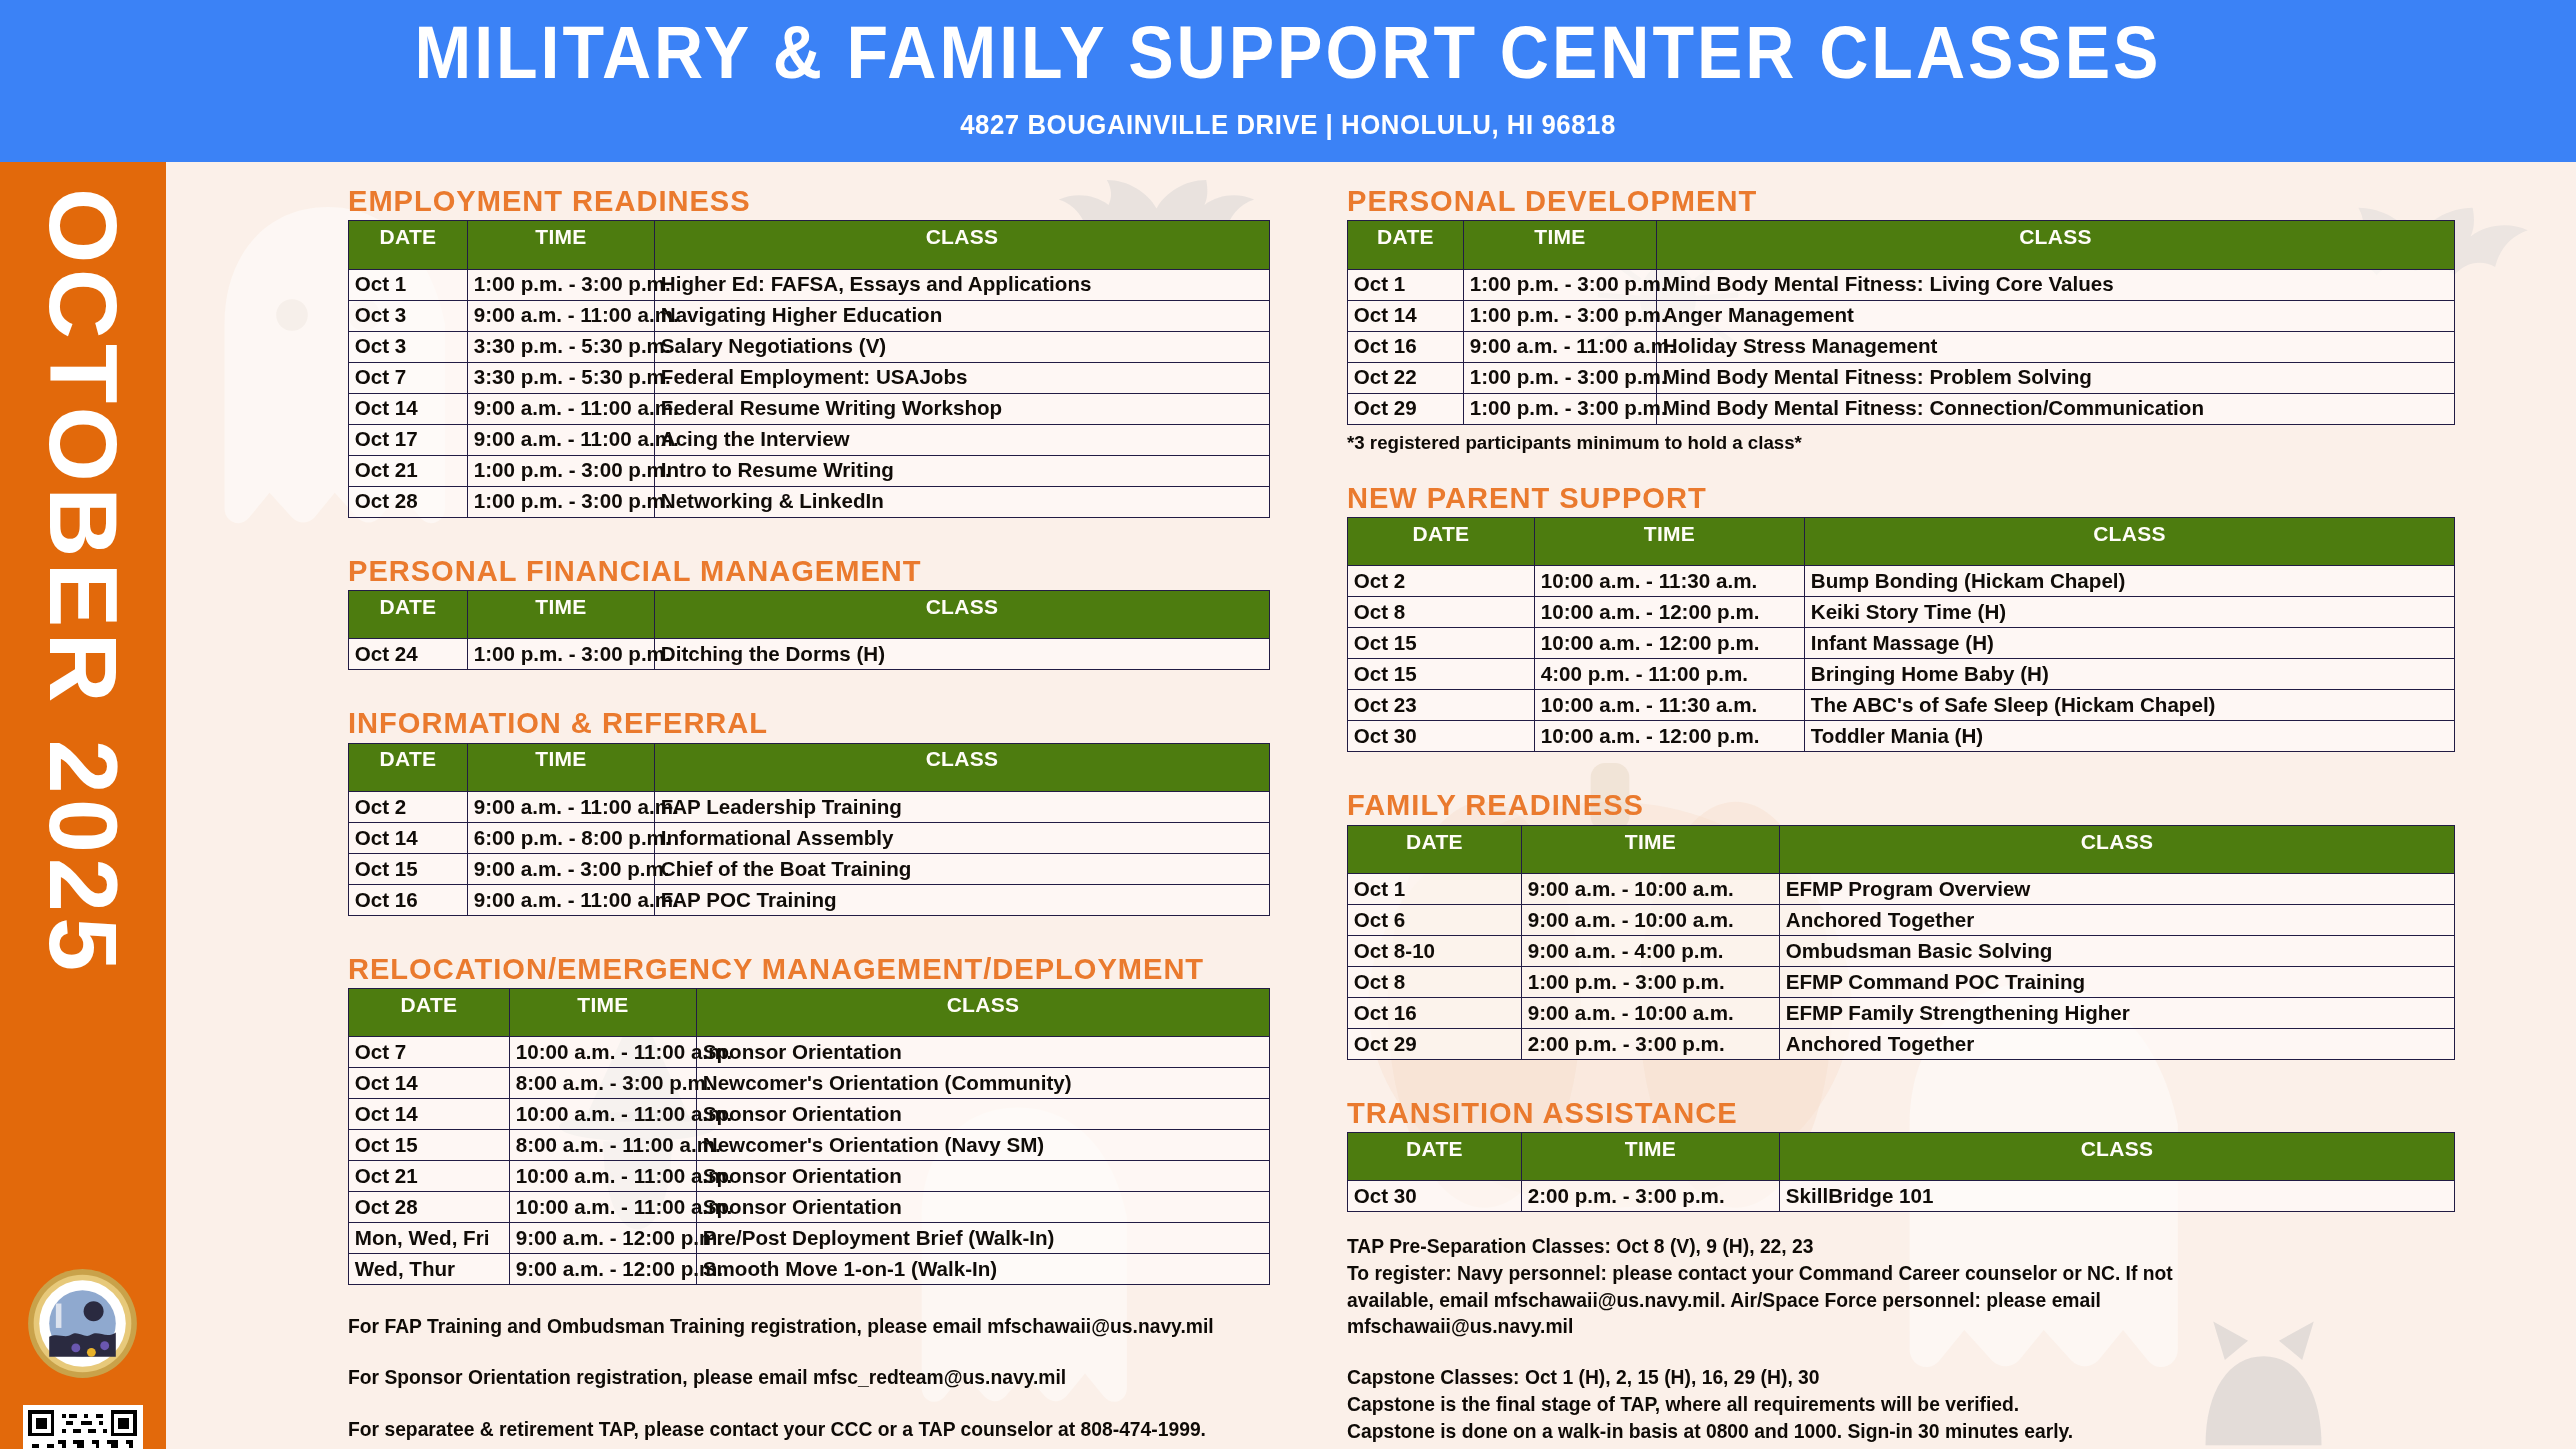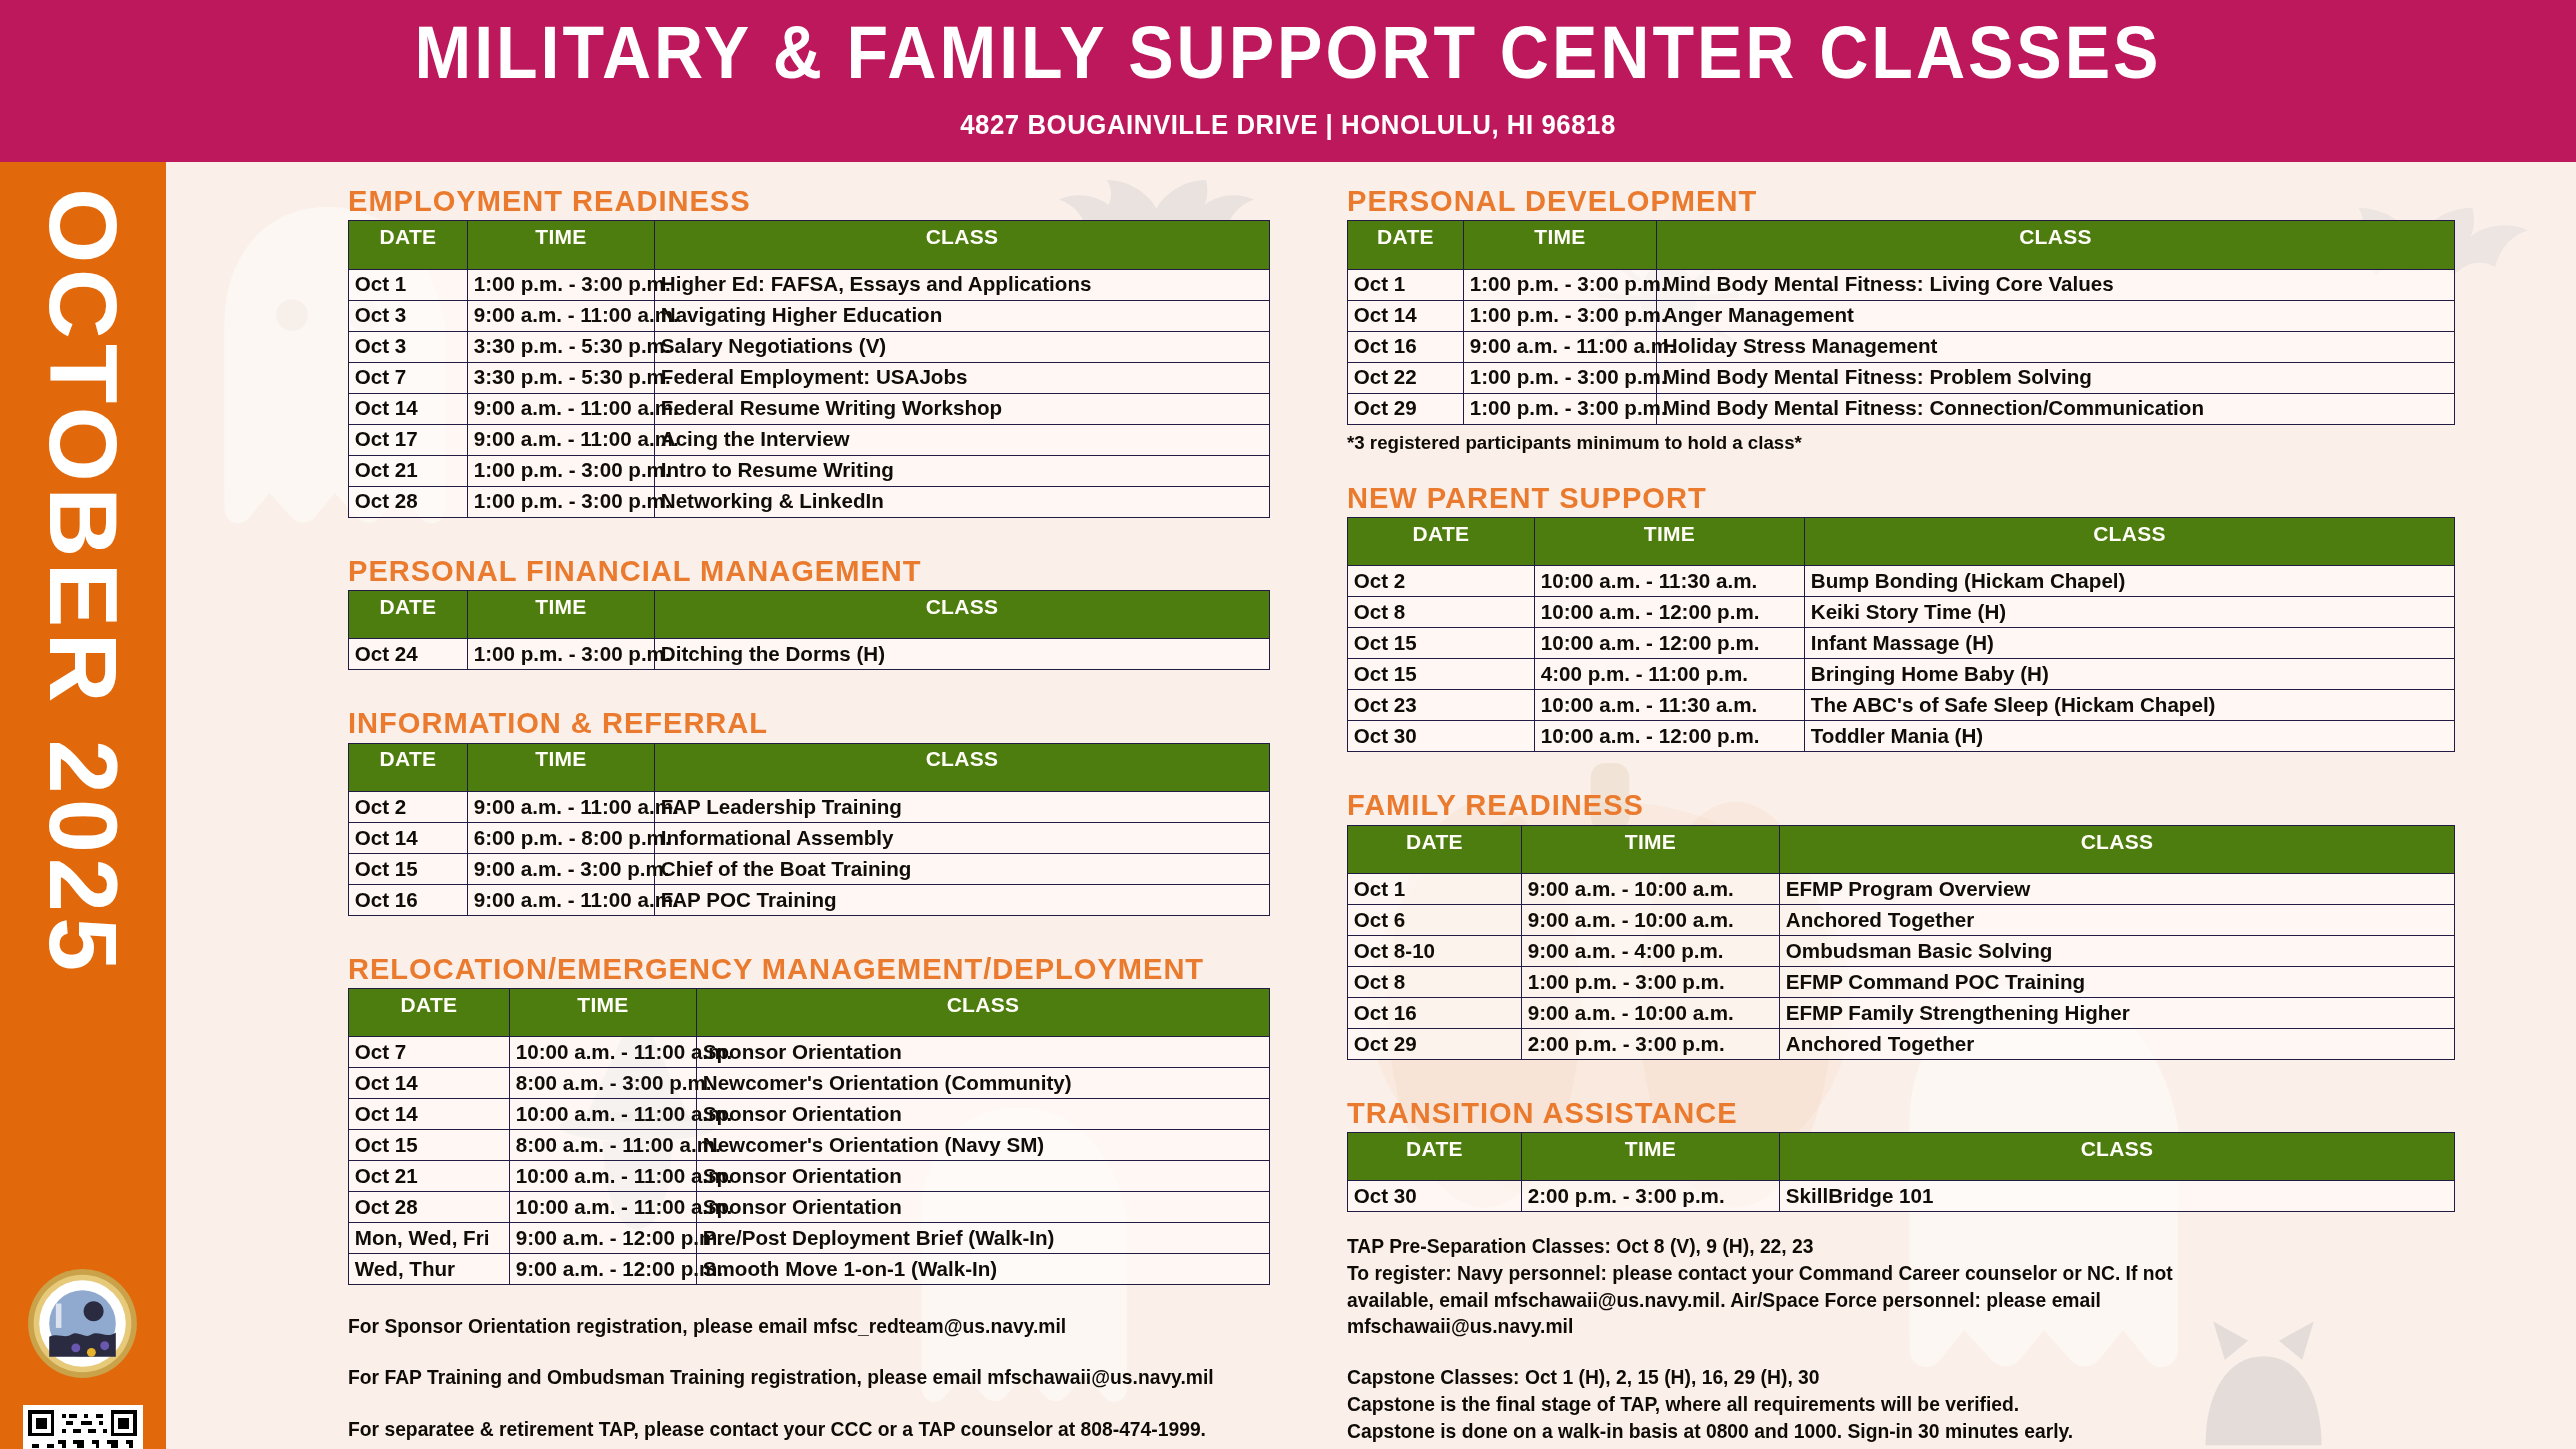--- a/index.html
+++ b/index.html
@@ -26,21 +26,21 @@
     opacity: .55;
   }
   .wm svg { display:block; }
 
   
   .banner {
     position: absolute;
     left: 0; top: 0;
     width: 2576px;
     height: 162px;
-    background: #be185d;
+    background: #3b82f6;
     z-index: 5;
   }
   .banner-title {
     position: absolute;
     top: 15.5px; left: 0; right: 0;
     text-align: center;
     color: #FFFFFF;
     font-size: 74px;
     font-weight: 700;
     letter-spacing: 3.2px;
@@ -572,22 +572,22 @@
           <tr>
               <td>Wed, Thur</td>
               <td>9:00 a.m. - 12:00 p.m.</td>
               <td>Smooth Move 1-on-1 (Walk-In)</td>
             </tr>
         </tbody>
       </table>
     </div>
 
     <div class="left-notes">
+      <p>For FAP Training and Ombudsman Training registration, please email mfschawaii@us.navy.mil</p>
       <p>For Sponsor Orientation registration, please email mfsc_redteam@us.navy.mil</p>
-      <p>For FAP Training and Ombudsman Training registration, please email mfschawaii@us.navy.mil</p>
       <p>For separatee &amp; retirement TAP, please contact your CCC or a TAP counselor at 808-474-1999.</p>
     </div>
   </div>
 
   <div class="col col-right" style="top:185px;">
 
     <div class="section">
       <div class="sec-title">PERSONAL DEVELOPMENT</div>
       <table class="sched t-right">
         <colgroup>

